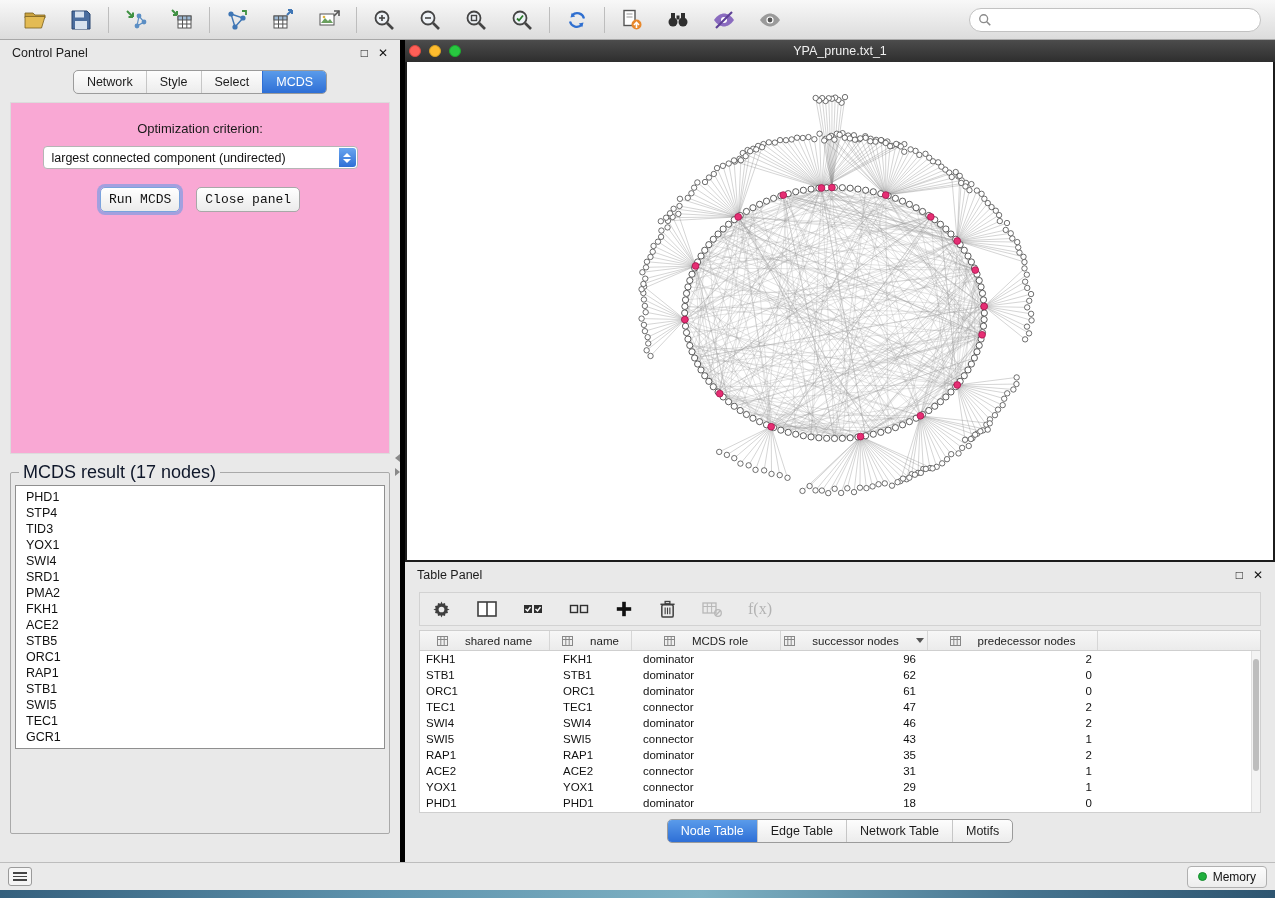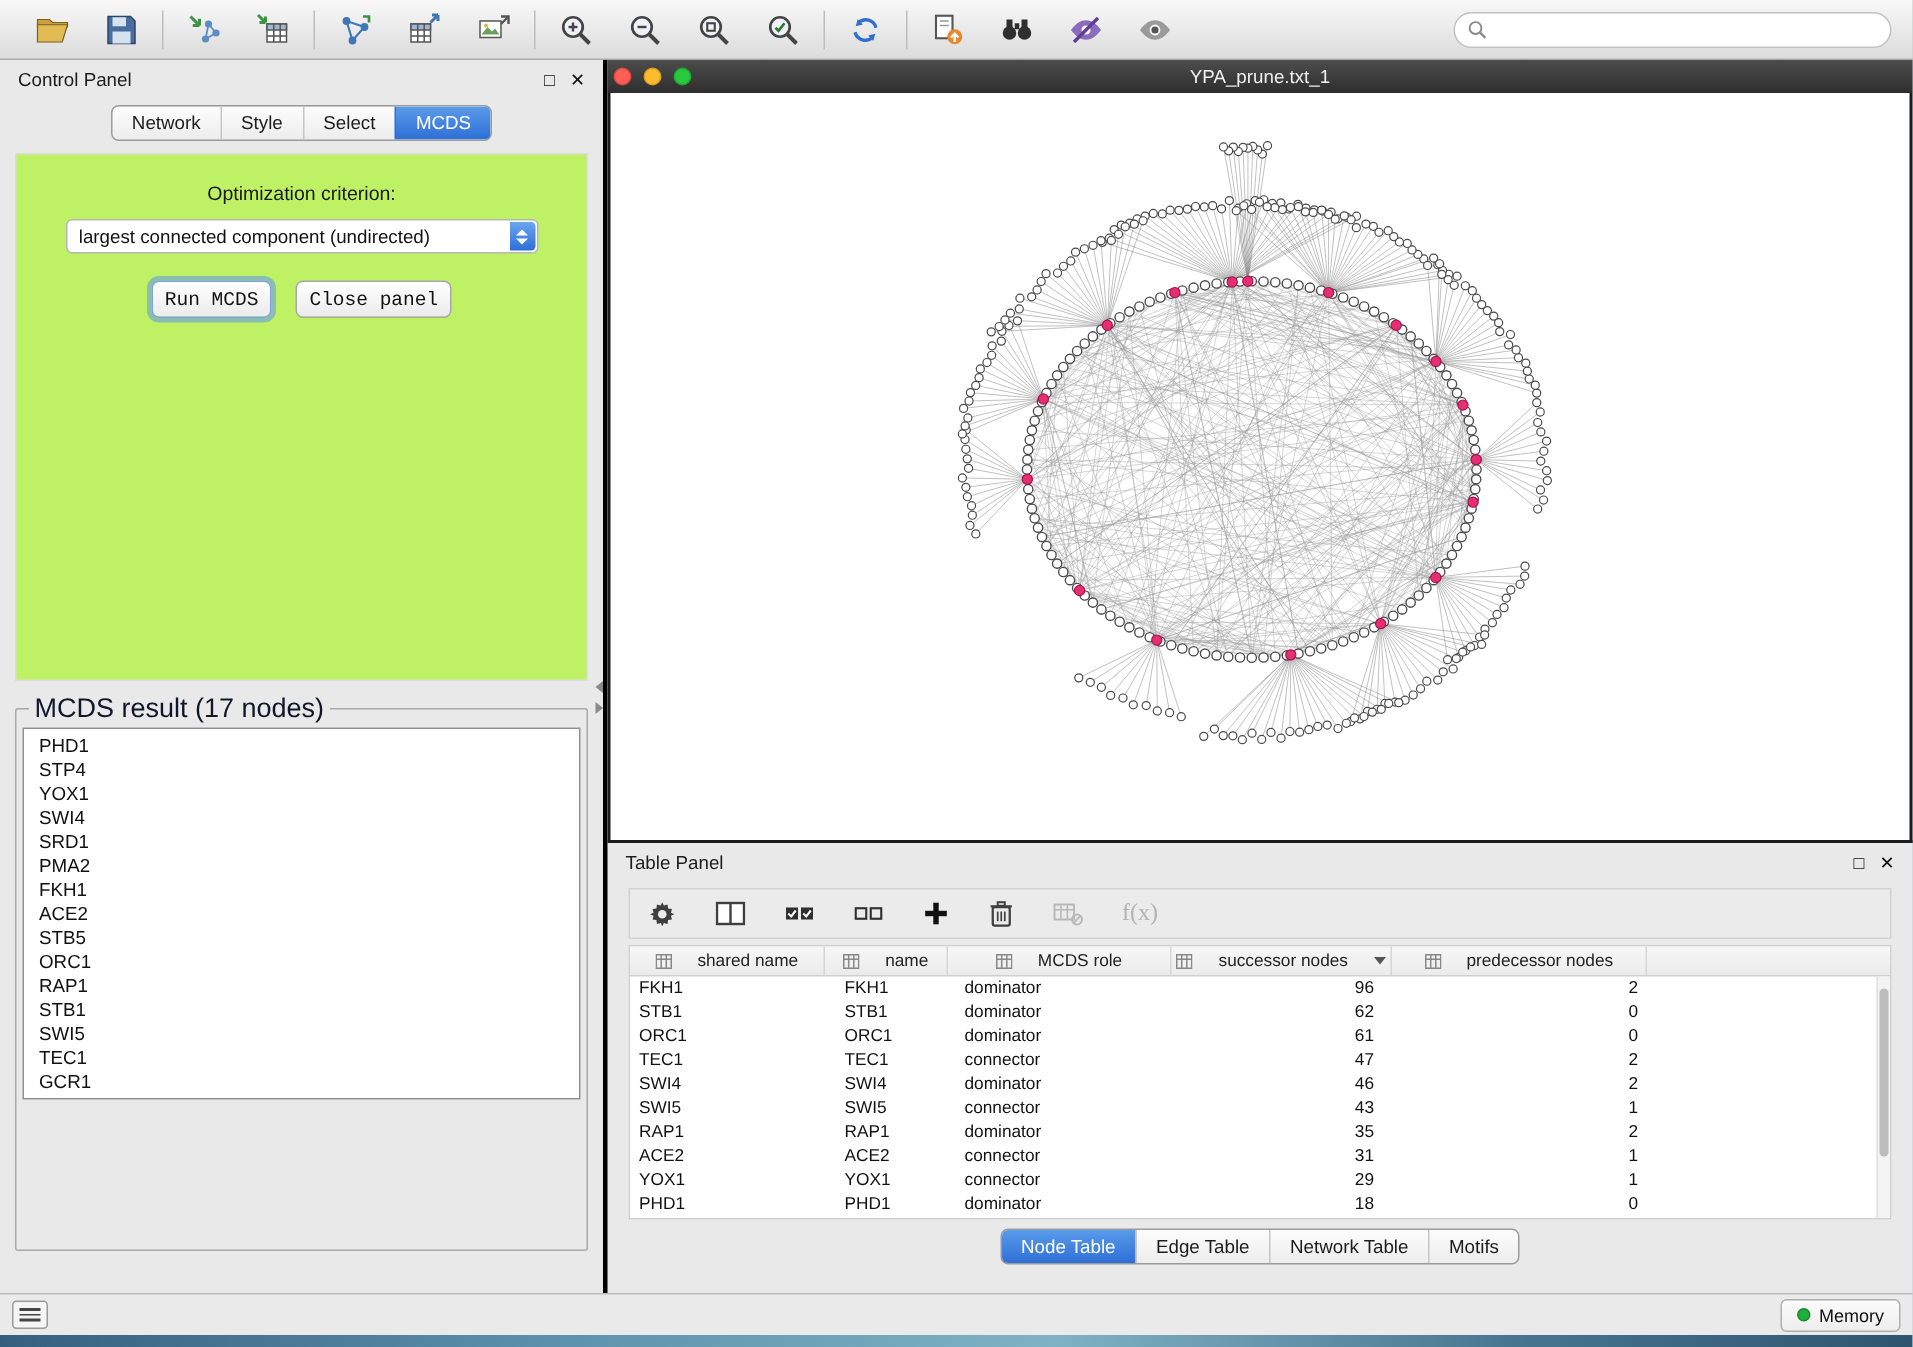--- a/index.html
+++ b/index.html
@@ -10,29 +10,29 @@
   #main-toolbar{height:40px;background:linear-gradient(#f8f8f8,#dcdcdc);border-bottom:1px solid #a8a8a8;display:flex;align-items:center;padding:0 8px;flex:0 0 auto}
   .tb-group{display:flex;align-items:center;gap:16px;padding:0 12px}
   .tb-sep{width:1px;height:26px;background:#bdbdbd}
   .tb-btn{width:30px;height:30px;display:flex;align-items:center;justify-content:center;border-radius:4px;cursor:default}
   .tb-btn svg{width:24px;height:24px}
   #search-box{margin-left:auto;margin-right:6px;width:292px;height:24px;background:#fff;border:1px solid #c2c2c2;border-radius:12px;display:flex;align-items:center;padding:0 8px;gap:5px}
   #search-box input{border:none;outline:none;flex:1;font-family:"Liberation Sans",sans-serif;font-size:12px;background:transparent}
   
   #content{flex:1;display:flex;min-height:0}
   
-  #control-panel{width:405px;flex:0 0 405px;background:#e9e9e9;border-right:3px solid #000000;display:flex;flex-direction:column;position:relative}
+  #control-panel{width:405px;flex:0 0 405px;background:#e9e9e9;border-right:5px solid #000000;display:flex;flex-direction:column;position:relative}
   .panel-header{height:26px;display:flex;align-items:center;padding:0 12px;font-size:12.5px;color:#1c1c1c}
   .panel-header .ph-icons{margin-left:auto;display:flex;gap:10px;align-items:center}
   .ph-float,.ph-close{font-size:12px;color:#111;line-height:1;cursor:default}
   .seg-tabs{display:inline-flex;border:1px solid #9b9b9b;border-radius:5px;overflow:hidden;background:linear-gradient(#fdfdfd,#ececec);margin:4px auto 0}
   .seg-tab{padding:4px 13px;font-size:12.5px;border-left:1px solid #c6c6c6;color:#1c1c1c;cursor:default;background:transparent}
   .seg-tab:first-child{border-left:none}
   .seg-tab.active{background:linear-gradient(#5a9bea,#2e6fd6);color:#fff;border-left-color:#2e6fd6}
-  #mcds-pane{margin:8px 10px 0;height:352px;background:#bef264;border:1px solid #dcdcdc;display:flex;flex-direction:column;align-items:center}
+  #mcds-pane{margin:8px 10px 0;height:352px;background:#f9a8d4;border:1px solid #dcdcdc;display:flex;flex-direction:column;align-items:center}
   #opt-label{margin-top:18px;font-size:13px;color:#1a1a1a}
   #criterion-dropdown{margin-top:10px;width:315px;height:23px;background:#fff;border:1px solid #b5b5b5;border-radius:4px;display:flex;align-items:center;position:relative;cursor:default}
   #criterion-dropdown .dd-text{padding-left:8px;font-size:12.5px;color:#111;white-space:nowrap}
   .dd-stepper{position:absolute;right:1px;top:1px;bottom:1px;width:17px;border-radius:0 3px 3px 0;background:linear-gradient(#6aa5ef,#2e6fd6);display:flex;flex-direction:column;align-items:center;justify-content:center;gap:2px}
   .dd-arrow-up{width:0;height:0;border-left:4px solid transparent;border-right:4px solid transparent;border-bottom:4px solid #fff}
   .dd-arrow-down{width:0;height:0;border-left:4px solid transparent;border-right:4px solid transparent;border-top:4px solid #fff}
   #btn-row{margin-top:18px;display:flex;gap:16px}
   .push-btn{font-family:Liberation Mono, monospace;font-size:13px;padding:4px 8px;border:1px solid #a8a8a8;border-radius:5px;background:linear-gradient(#ffffff,#ebebeb);color:#111;cursor:default}
   .push-btn.focused{box-shadow:0 0 0 3px rgba(105,155,230,.6);border-color:#7aa3dd}
   #mcds-fieldset{margin:8px 10px 0;border:1px solid #a9a9a9;border-radius:2px;height:372px;padding:2px 4px 6px;background:transparent}
@@ -269,20 +269,21 @@
         <div id="btn-row">
           <button class="push-btn focused">Run MCDS</button>
           <button class="push-btn">Close panel</button>
         </div>
       </div>
       <fieldset id="mcds-fieldset">
         <legend>MCDS result (17 nodes)</legend>
         <div id="mcds-list">
             <div class="mcds-item">PHD1</div>
             <div class="mcds-item">STP4</div>
+            <div class="mcds-item">TID3</div>
             <div class="mcds-item">YOX1</div>
             <div class="mcds-item">SWI4</div>
             <div class="mcds-item">SRD1</div>
             <div class="mcds-item">PMA2</div>
             <div class="mcds-item">FKH1</div>
             <div class="mcds-item">ACE2</div>
             <div class="mcds-item">STB5</div>
             <div class="mcds-item">ORC1</div>
             <div class="mcds-item">RAP1</div>
             <div class="mcds-item">STB1</div>

